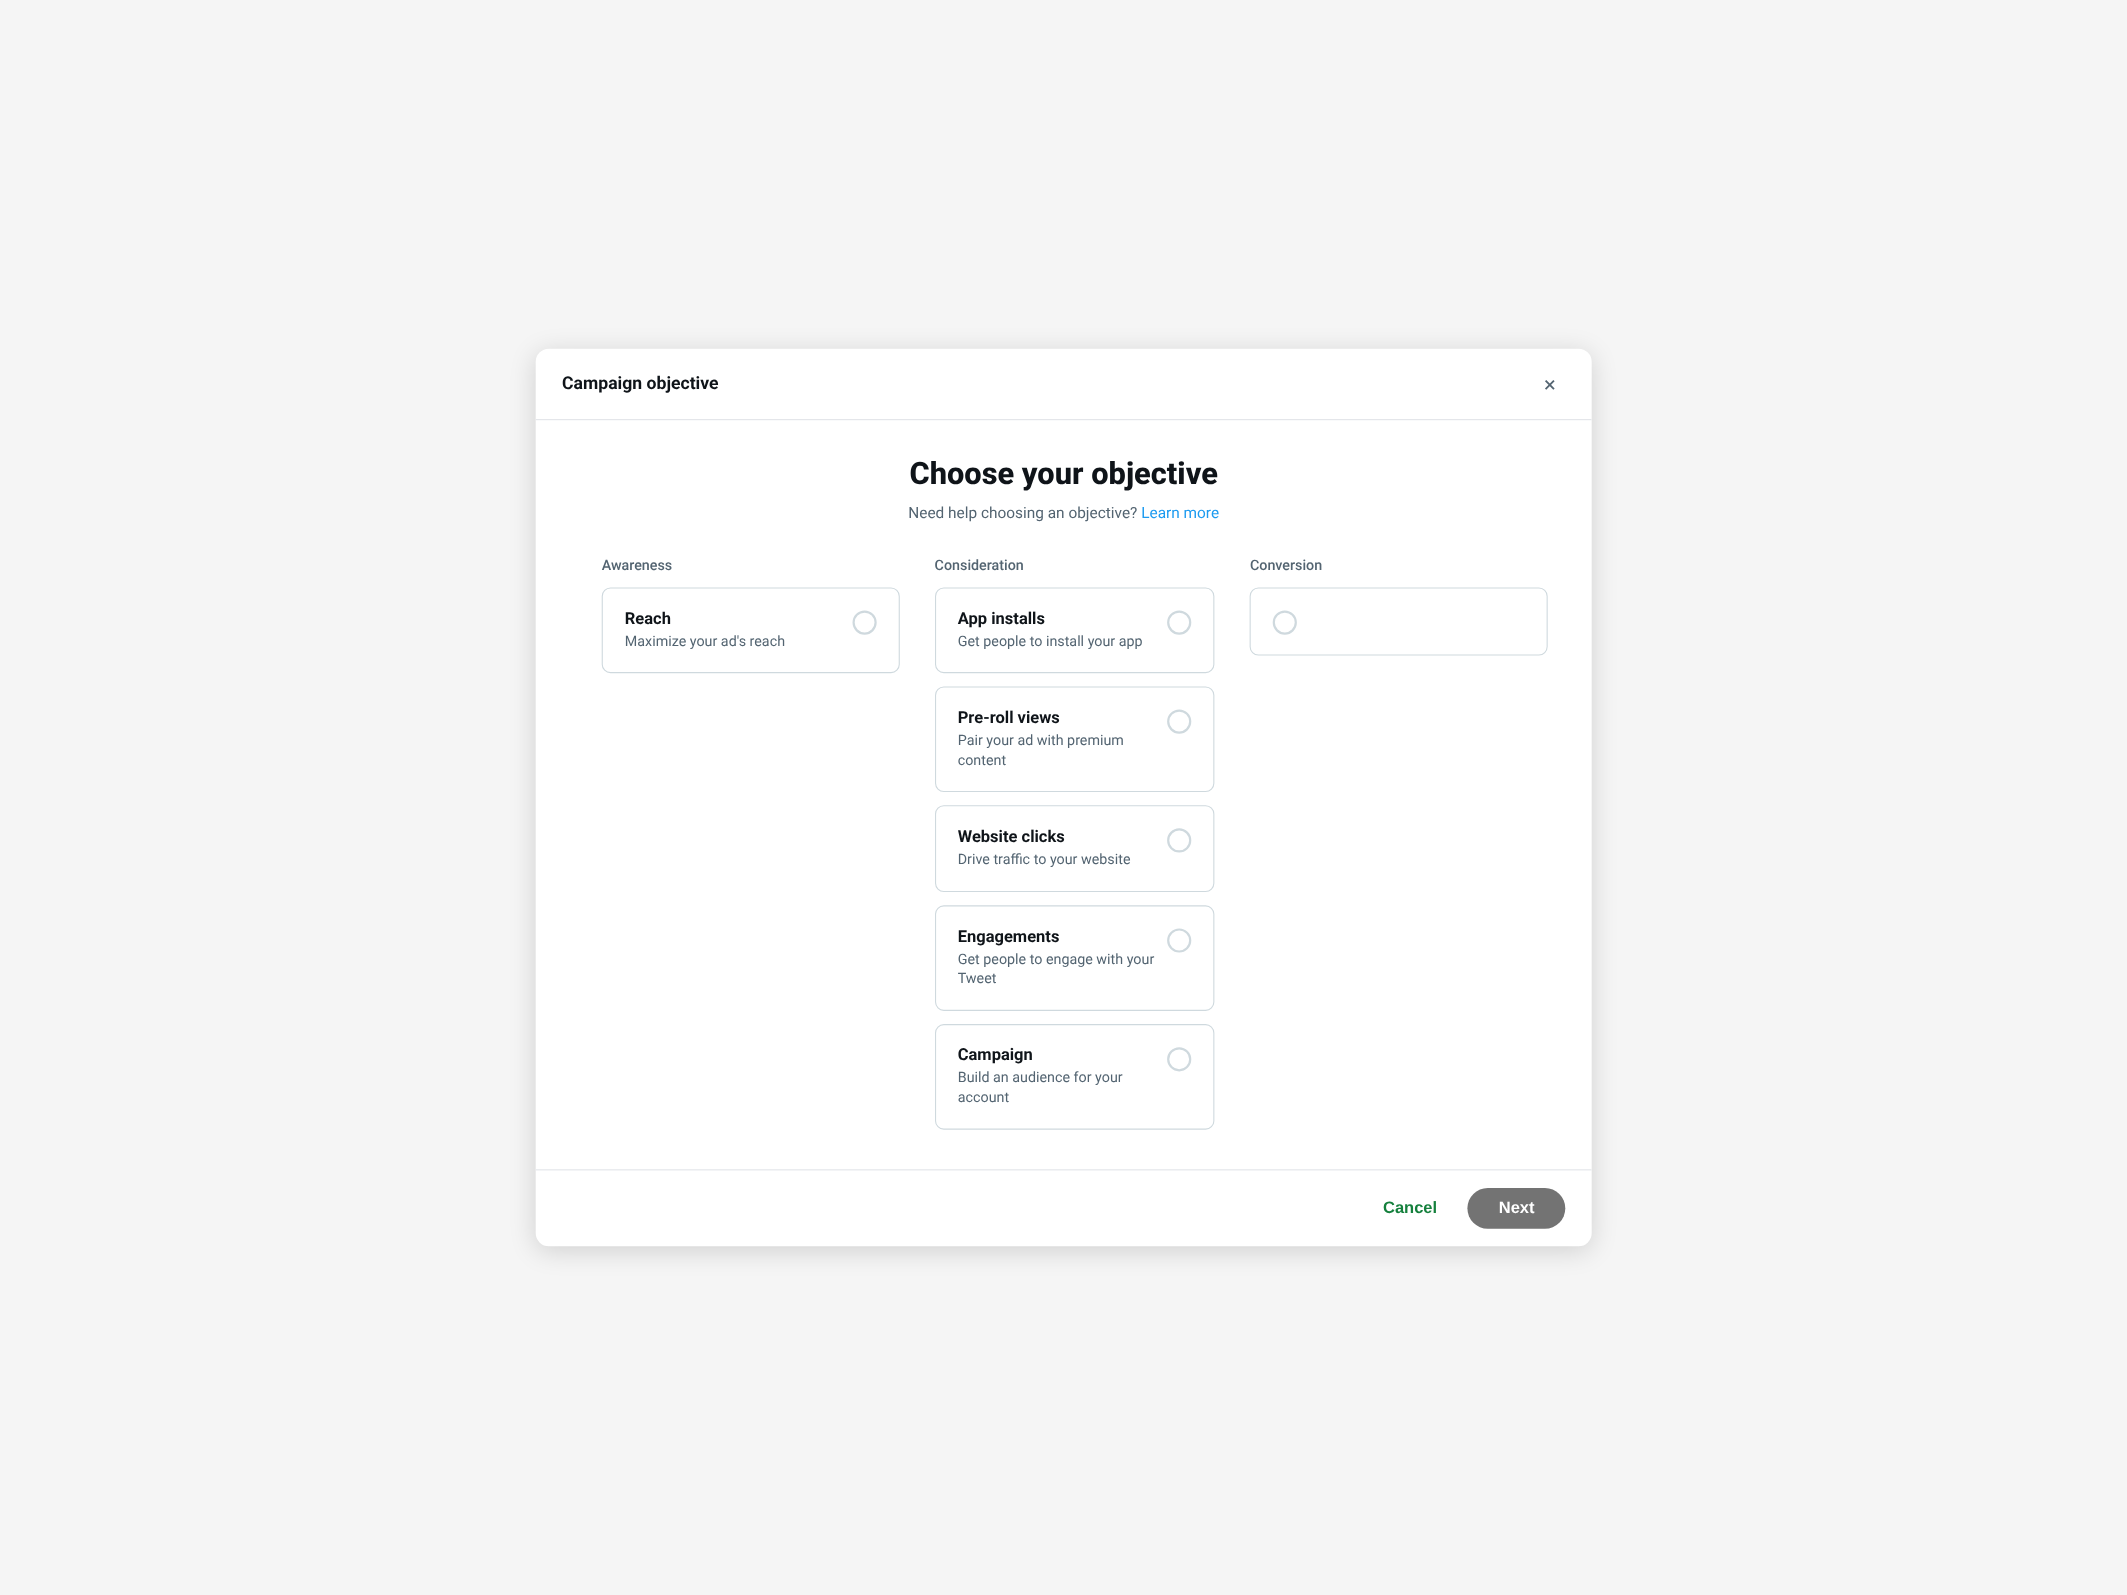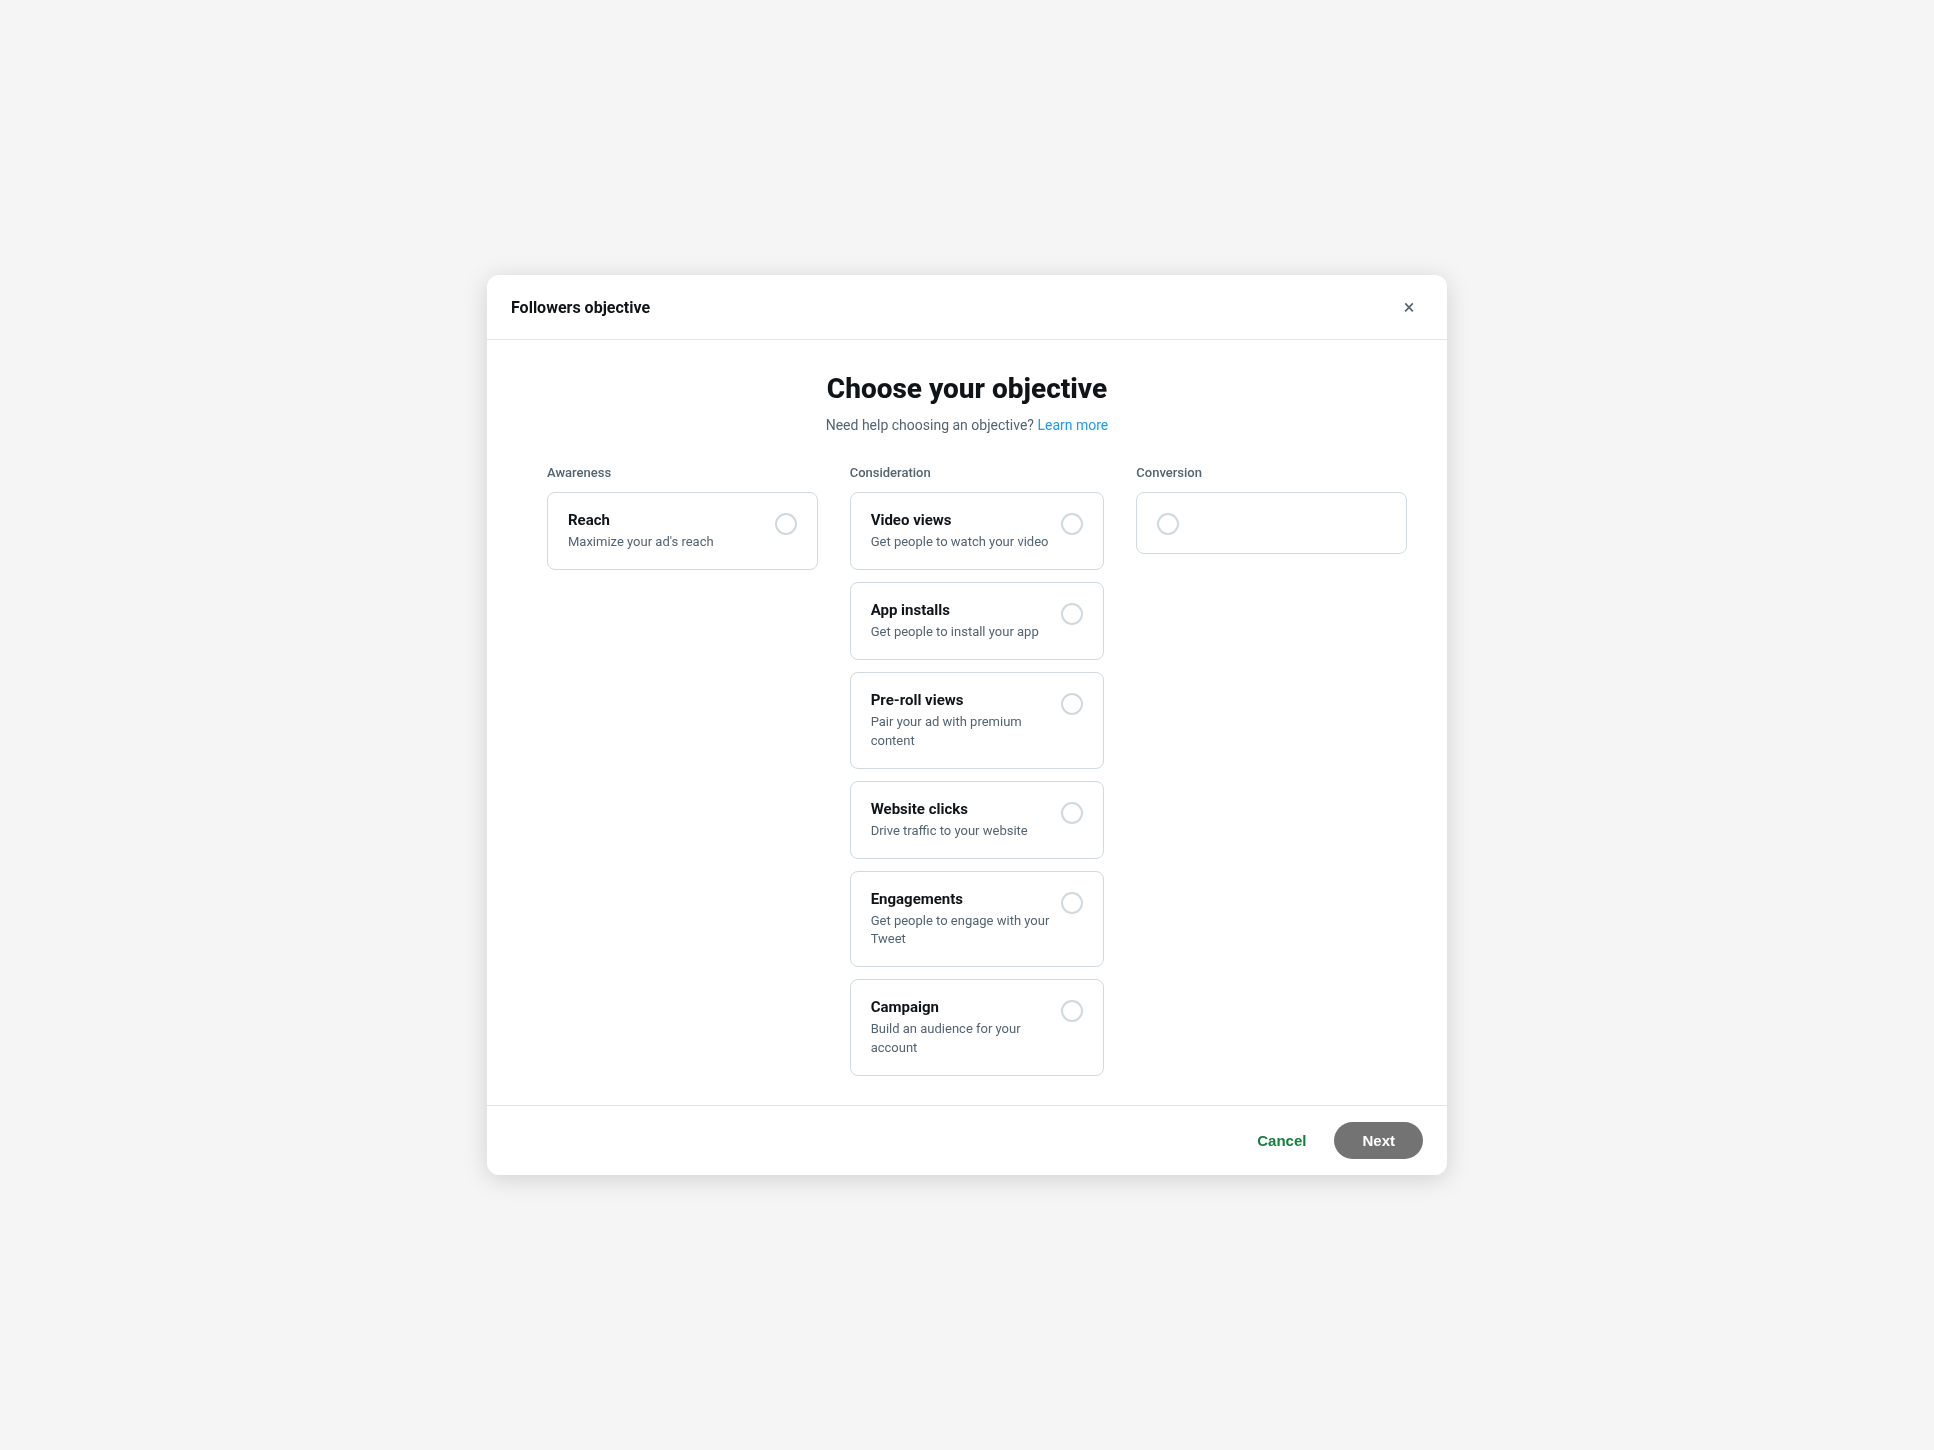--- a/index.html
+++ b/index.html
@@ -180,21 +180,21 @@
       cursor: pointer;
       padding: 10px 28px;
       border-radius: 20px;
     }
   </style>
 </head>
 <body>
 
 <div class="modal">
   <div class="modal-header">
-    <span class="modal-title">Followers objective</span>
+    <span class="modal-title">Campaign objective</span>
     <span class="close-icon">×</span>
   </div>
 
   <div class="modal-body">
     <div class="page-heading">
       <h1>Choose your objective</h1>
       <p class="help-text">
         <span>Need help choosing an objective?</span>
         <a class="learn-more-link" href="#">Learn more</a>
       </p>
@@ -209,27 +209,20 @@
             <div class="objective-title">Reach</div>
             <div class="objective-desc">Maximize your ad's reach</div>
           </div>
           <div class="radio-circle"></div>
         </div>
       </div>
 
       <div class="column">
         <div class="column-label">Consideration</div>
 
-        <div class="objective-card">
-          <div class="objective-card-content">
-            <div class="objective-title">Video views</div>
-            <div class="objective-desc">Get people to watch your video</div>
-          </div>
-          <div class="radio-circle"></div>
-        </div>
 
         <div class="objective-card">
           <div class="objective-card-content">
             <div class="objective-title">App installs</div>
             <div class="objective-desc">Get people to install your app</div>
           </div>
           <div class="radio-circle"></div>
         </div>
 
         <div class="objective-card">

